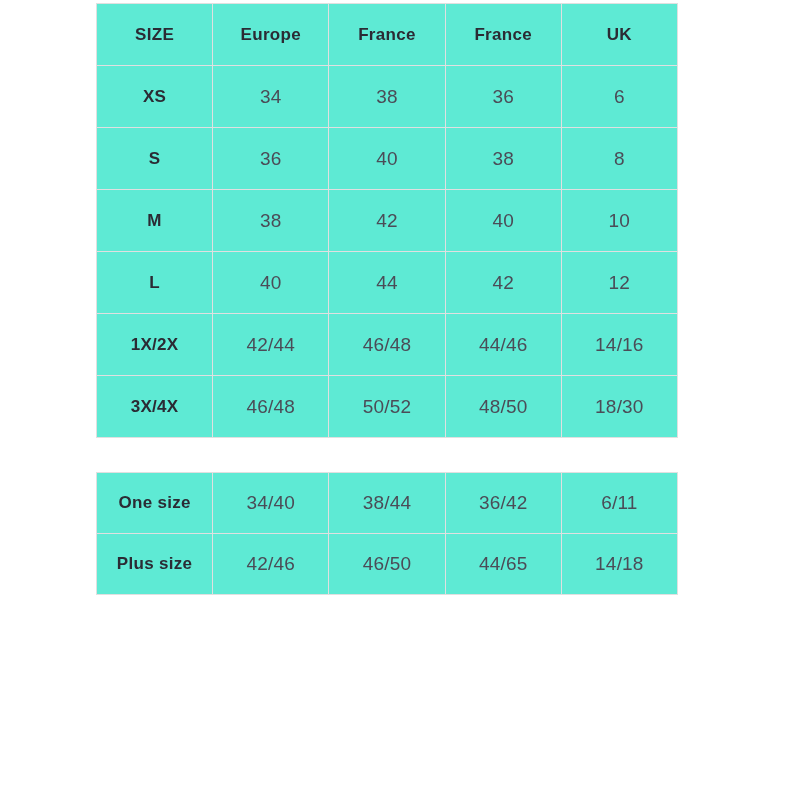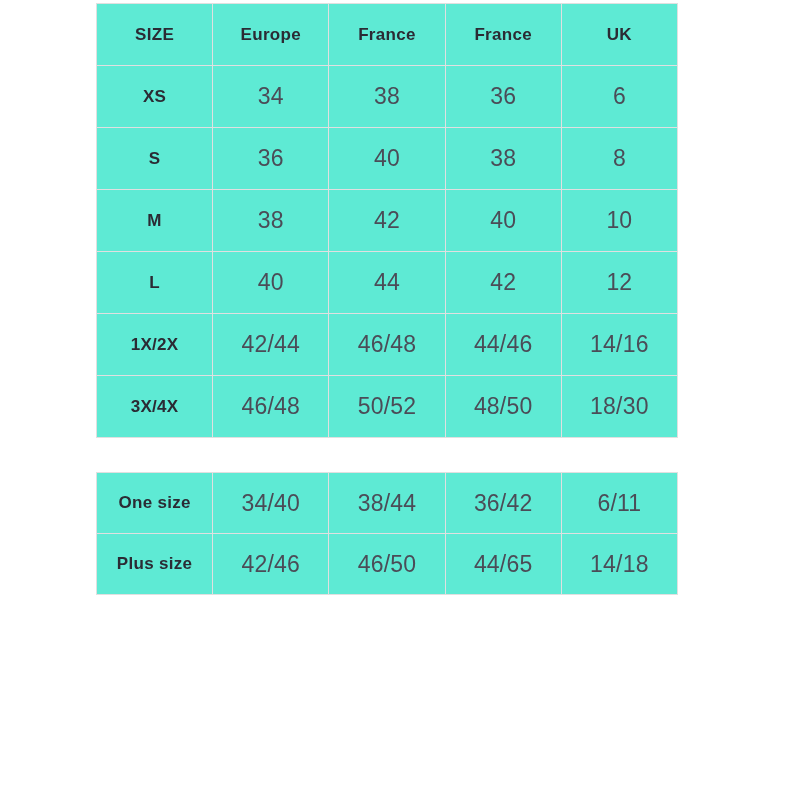--- a/index.html
+++ b/index.html
@@ -48,21 +48,21 @@
   table.size-table thead th,
   table.size-table tbody th {
     font-weight: bold;
     font-size: 17px;
     letter-spacing: 0.3px;
     color: #2b2b34;
   }
   
   table.size-table td {
     font-weight: normal;
-    font-size: 23px;
+    font-size: 19px;
     letter-spacing: 0.2px;
     color: #4b4c57;
   }
 </style>
 </head>
 <body>
 
 <div class="page-wrap">
   <table class="size-table main">
       <thead>

